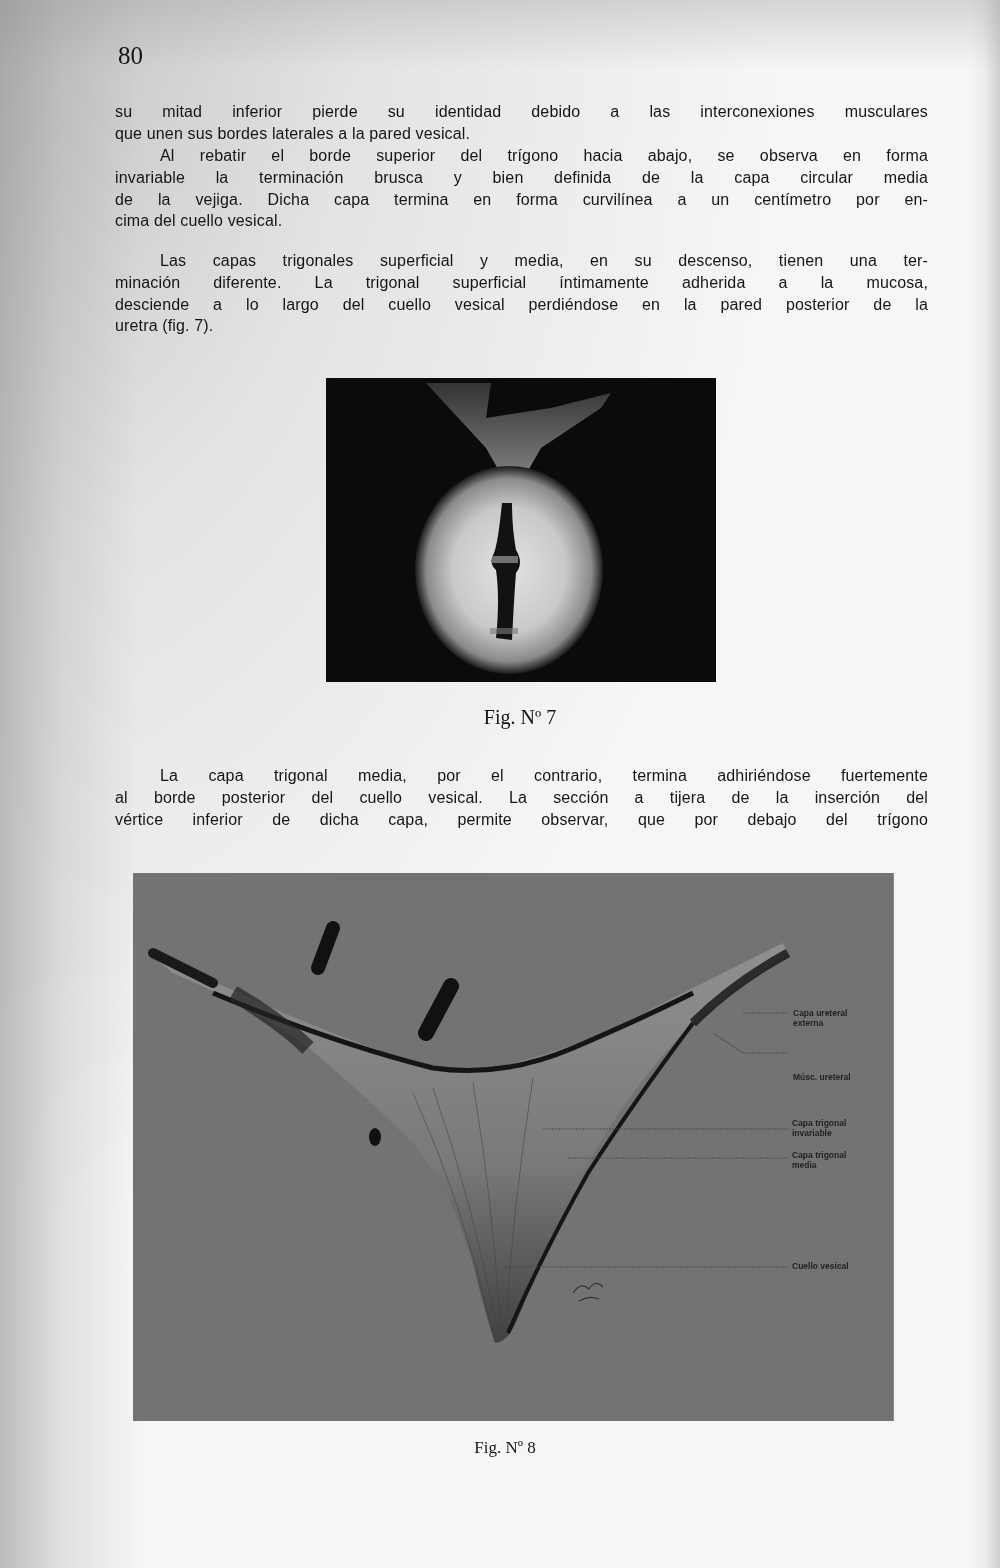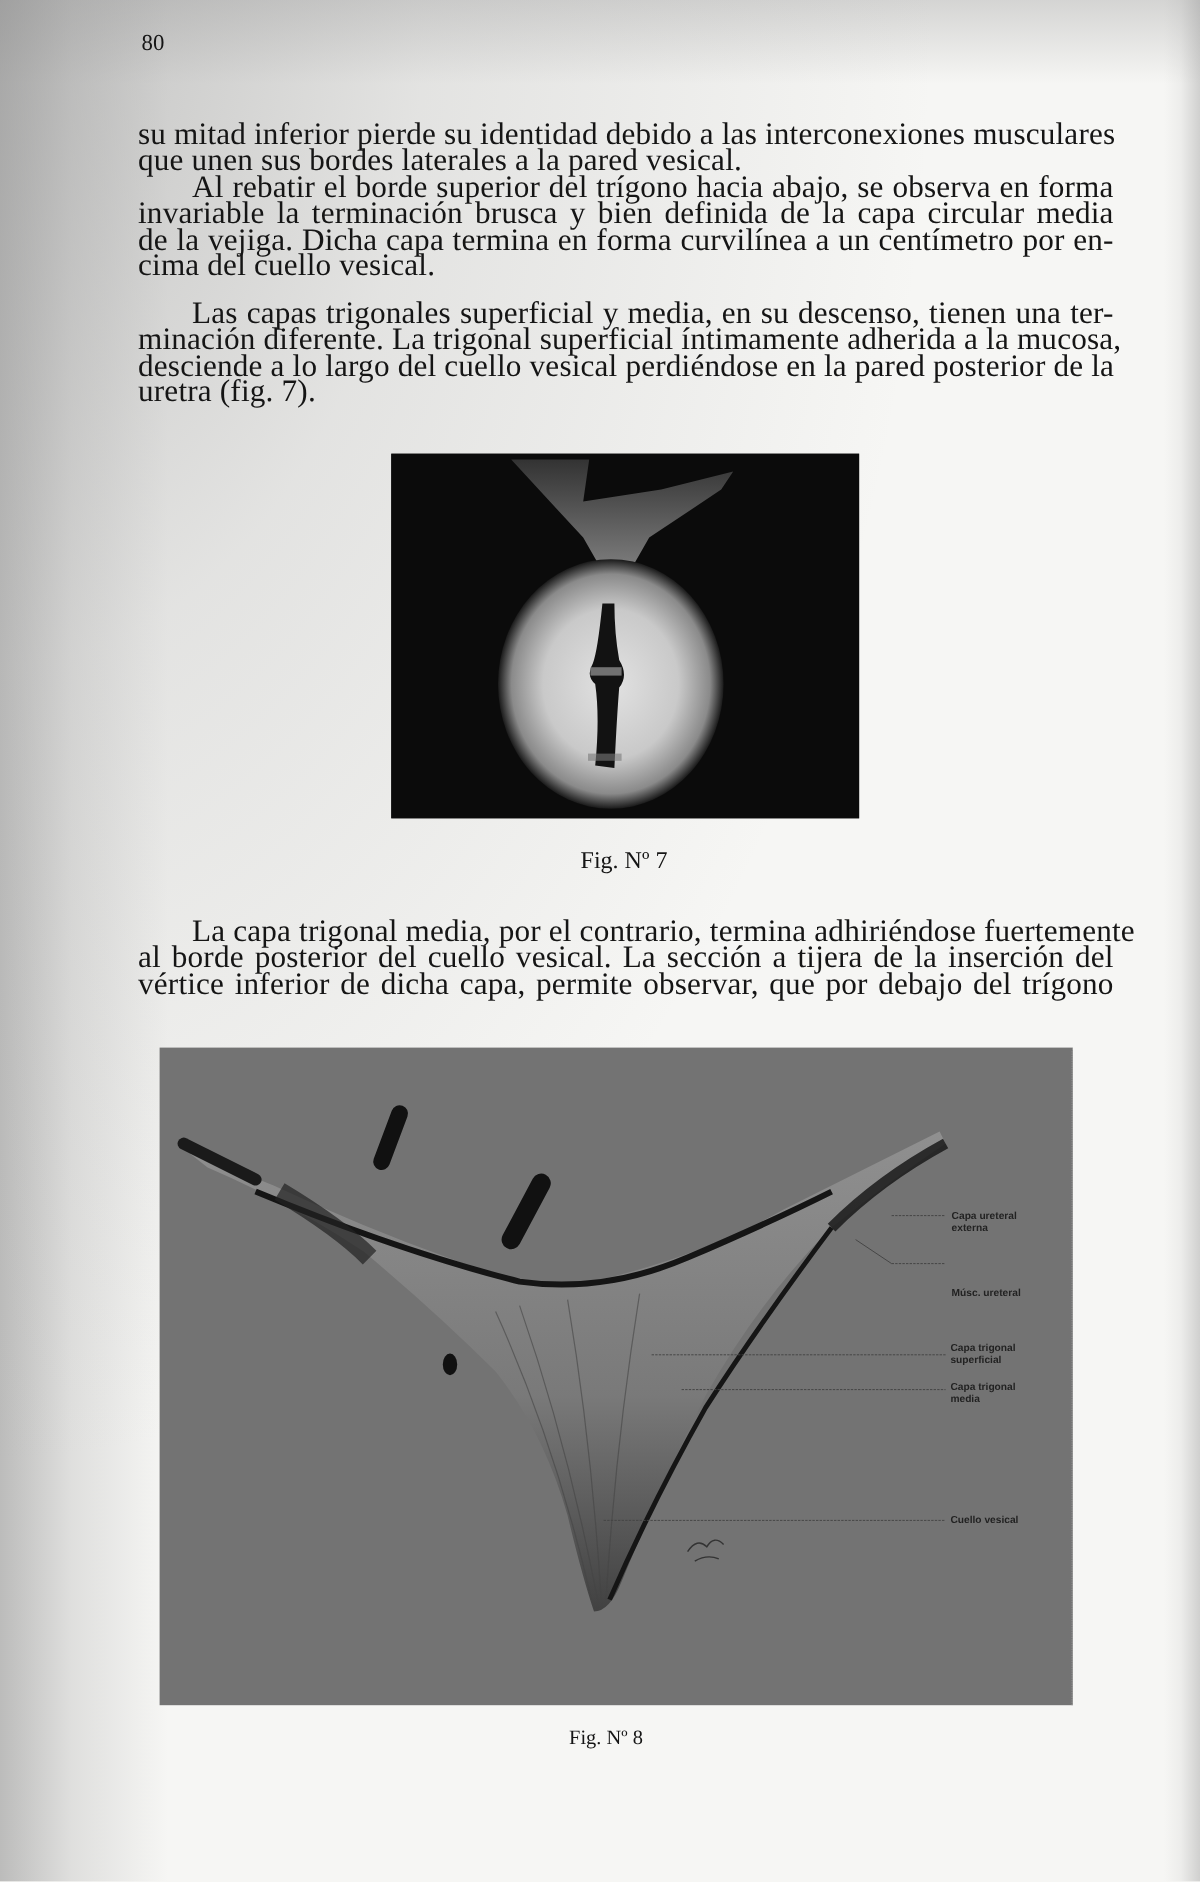--- a/index.html
+++ b/index.html
@@ -11,26 +11,26 @@
   }
   .scan-shade {
     position: absolute; inset: 0; pointer-events: none;
     background:
       radial-gradient(ellipse at 0% 0%, rgba(150,150,150,0.55) 0%, rgba(170,170,170,0.25) 25%, rgba(255,255,255,0) 55%),
       linear-gradient(to right, rgba(140,140,140,0.55) 0px, rgba(170,170,170,0.3) 60px, rgba(255,255,255,0) 140px),
       linear-gradient(to bottom, rgba(150,150,150,0.35) 0px, rgba(255,255,255,0) 70px),
       linear-gradient(to left, rgba(170,170,170,0.5) 0px, rgba(200,200,200,0.2) 16px, rgba(255,255,255,0) 30px);
   }
   .page-number {
-    position: absolute; left: 118px; top: 26px;
-    font-family: "Liberation Serif", serif; font-size: 19px;
+    position: absolute; left: 118px; top: 42px;
+    font-family: "Liberation Serif", serif; font-size: 25px;
   }
   .para {
     position: absolute; left: 115px; width: 813px;
-    font-family: Liberation Serif, serif; font-size: 26px; line-height: 21.8px;
+    font-family: Liberation Sans, sans-serif; font-size: 16px; line-height: 21.8px;
     text-align: justify; letter-spacing: 0.15px;
   }
   .para .line { display: block; text-align: justify; text-align-last: justify; white-space: nowrap; }
   .para .line.last { text-align-last: left; }
   .para .line.indent { padding-left: 45px; }
   .fig7 {
     position: absolute; left: 326px; top: 378px; width: 390px; height: 304px;
     background: #0b0b0b; overflow: hidden;
   }
   .fig7 svg { width: 100%; height: 100%; display: block; }
@@ -148,21 +148,21 @@
   </svg>
   <div class="label" style="left:660px; top:135px;">
     <div>Capa ureteral</div>
     <div>externa</div>
   </div>
   <div class="label" style="left:660px; top:175px;margin-top:24px;">
     <div>Músc. ureteral</div>
   </div>
   <div class="label" style="left:659px; top:245px;">
     <div>Capa trigonal</div>
-    <div>superficial</div>
+    <div>invariable</div>
   </div>
   <div class="label" style="left:659px; top:277px;">
     <div>Capa trigonal</div>
     <div>media</div>
   </div>
   <div class="label" style="left:659px; top:388px;">
     <div>Cuello vesical</div>
   </div>
 </div>
 <div class="caption cap8">Fig. Nº 8</div>

